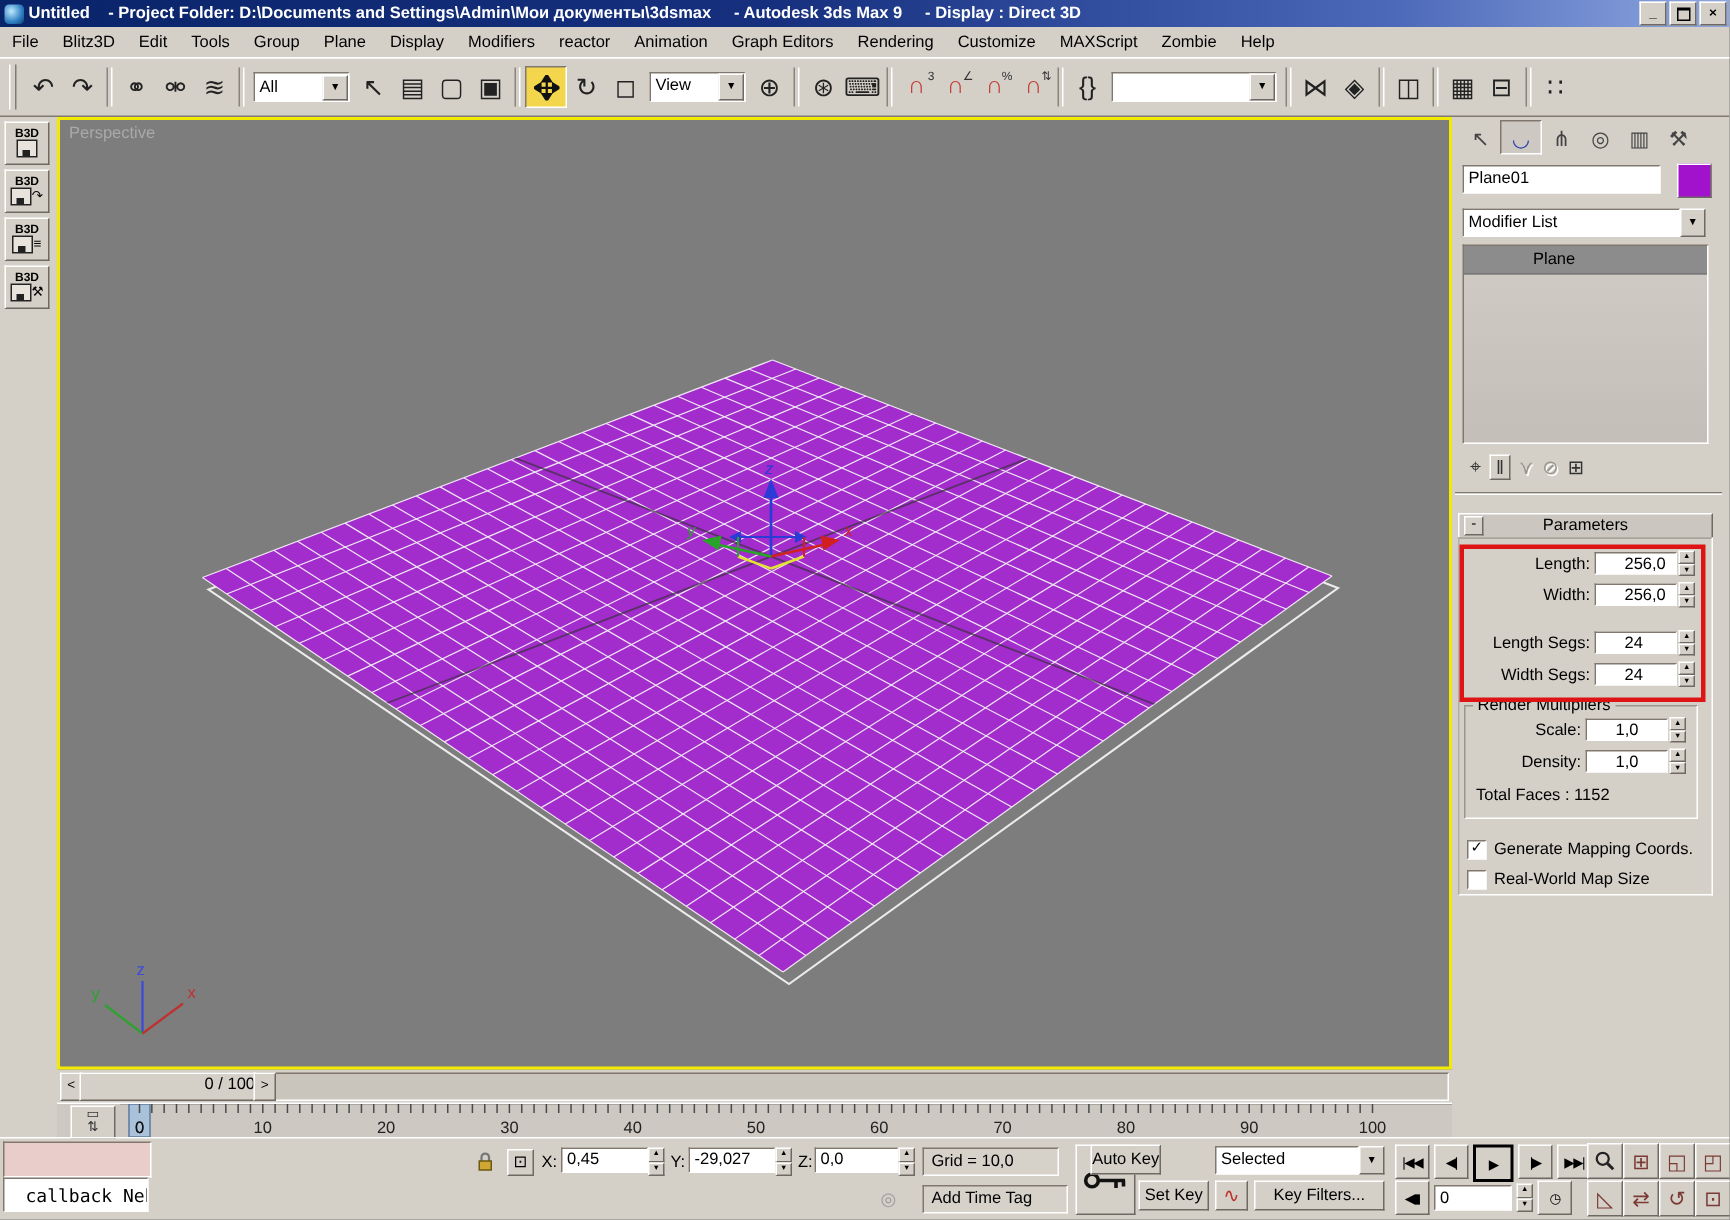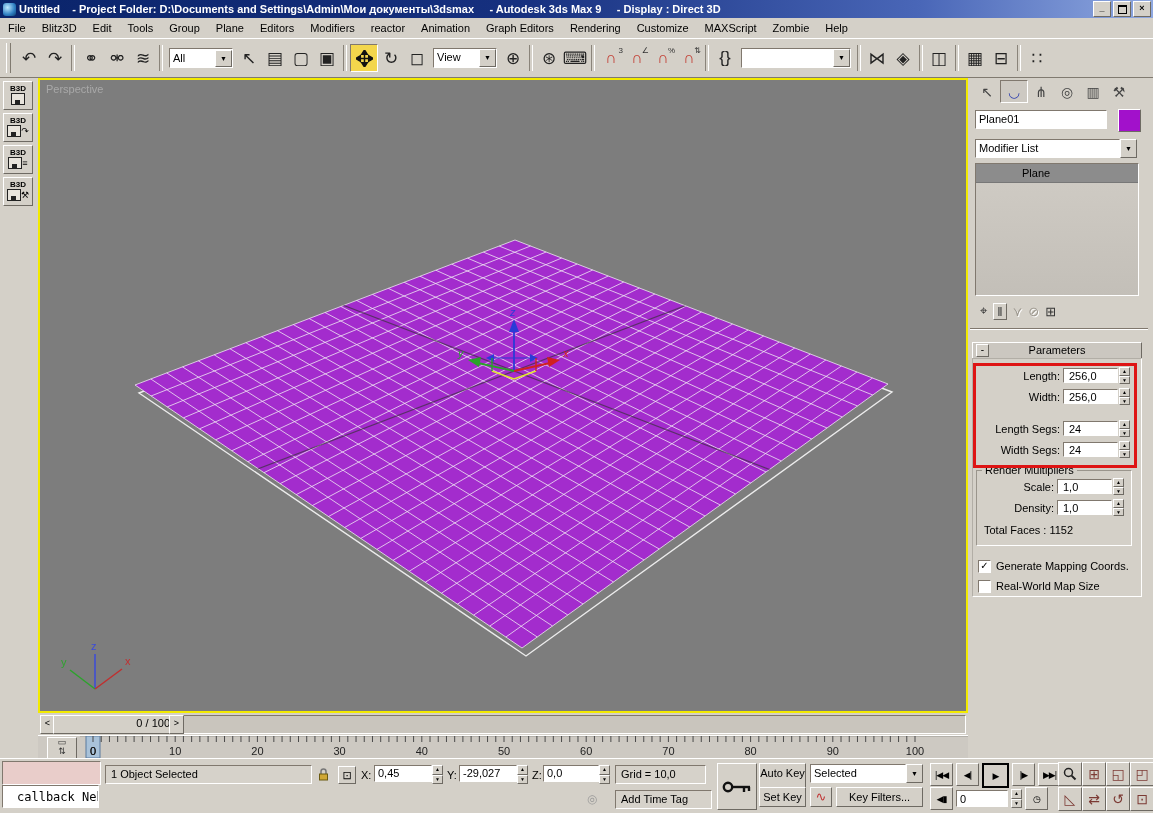--- a/index.html
+++ b/index.html
@@ -76,21 +76,21 @@
   .skb{font-size:13px;color:#333}
   .skb.framed{border:1px solid;border-color:#fff #6e6a63 #6e6a63 #fff;padding:0 3px}
   .skb.disabled{color:#9a958c;text-shadow:1px 1px 0 #fff}
   #panel-groove{left:2px;top:250px;width:178px;height:0;border-top:1px solid #80786e;border-bottom:1px solid #fff}
   #rollout-hdr{left:4px;top:264px;width:168px;height:15px;background:#cbc7c0;text-align:center;line-height:14px}
   #rollout-minus{left:3px;top:1px;width:11px;height:11px;line-height:9px;text-align:center;font-size:10px;background:#d4d0c8}
   #rollout-body{left:4px;top:280px;width:168px;height:237px;border:1px solid;border-color:#b2aea6 #fff #fff #b2aea6}
   #red-rect{left:5px;top:285px;width:158px;height:99px;border:3px solid #de1414;z-index:5}
   .prow{display:flex;align-items:center;justify-content:flex-end;height:21px}
   .plabel{margin-right:3px}
-  .pfield{width:55px;height:15px;background:#fff;border:1px solid;border-color:#80786e #fff #fff #80786e;line-height:14px;padding-left:5px;box-sizing:border-box;overflow:hidden}
+  .pfield{width:55px;height:15px;background:#fff;border:1px solid;border-color:#80786e #fff #fff #80786e;line-height:14px;padding-left:19px;box-sizing:border-box;overflow:hidden}
   .prow .spin{height:17px;margin-left:1px}
   #param-rows{left:10px;top:287px;width:152px}
   #rm-box{left:8px;top:392px;width:154px;height:74px;border:1px solid;border-color:#9a958c #fff #fff #9a958c}
   #rm-legend{left:14px;top:386px;background:#d4d0c8;padding:0 3px}
   #rm-rows{left:6px;top:398px;width:150px}
   #total-faces{left:16px;top:446px}
   #cb-rows{left:10px;top:478px;width:160px}
   .cbrow{display:flex;align-items:center;height:20px;gap:5px}
   .cbox{width:11px;height:11px;background:#fff;border:1px solid;border-color:#80786e #fff #fff #80786e;font-size:10px;line-height:10px;text-align:center;flex:0 0 auto}
   .cblabel{white-space:nowrap}
@@ -106,21 +106,21 @@
   <span class="winbtn raised" style="margin-right:2px">×</span>
 </div>
 
 <div id="menu-bar" class="abs">
     <span class="menu-item">File</span>
     <span class="menu-item">Blitz3D</span>
     <span class="menu-item">Edit</span>
     <span class="menu-item">Tools</span>
     <span class="menu-item">Group</span>
     <span class="menu-item">Plane</span>
-    <span class="menu-item">Editors</span>
+    <span class="menu-item">Display</span>
     <span class="menu-item">Modifiers</span>
     <span class="menu-item">reactor</span>
     <span class="menu-item">Animation</span>
     <span class="menu-item">Graph Editors</span>
     <span class="menu-item">Rendering</span>
     <span class="menu-item">Customize</span>
     <span class="menu-item">MAXScript</span>
     <span class="menu-item">Zombie</span>
     <span class="menu-item">Help</span>
   </div>
@@ -571,21 +571,20 @@
         <span class="cbox"></span>
         <span class="cblabel">Real-World Map Size</span>
       </div>
     </div>
 </div>
 
 <div id="statusbar" class="abs">
   <div id="listener-pink" class="abs sunken" style="background:#e9cdca"></div>
   <div id="listener-white" class="abs sunken" style="background:#fff">callback NebN</div>
 
-  <div class="abs sunken stattext" style="left:105px;top:6px;width:207px;height:19px">1 Object Selected</div>
 
   <span class="abs" style="left:318px;top:8px">
     <svg width="11" height="14">
         <path d="M3 7 V4.5 a2.5 2.5 0 0 1 5 0 V7" fill="none" stroke="#777" stroke-width="1.5"></path>
         <rect x="1.5" y="7" width="8" height="6" fill="#cfa735" stroke="#6b5a10"></rect>
       </svg>
   </span>
   <span class="abs raised sbtn" style="left:338px;top:7px;width:18px;height:18px;line-height:16px">⊡</span>
 
   <span class="abs coordlabel" style="left:361px">X:</span>
@@ -615,21 +614,21 @@
   <div class="abs sunken stattext" style="left:615px;top:31px;width:97px;height:19px">Add Time Tag</div>
 
   <div class="abs raised" style="left:717px;top:4px;width:38px;height:45px;display:flex;align-items:center;justify-content:center">
     <svg width="30" height="16" viewBox="0 0 30 16">
         <circle cx="6" cy="8" r="4.2" fill="none" stroke="#111" stroke-width="2.4"></circle>
         <line x1="10.2" y1="8" x2="28" y2="8" stroke="#111" stroke-width="2.4"></line>
         <line x1="22" y1="8" x2="22" y2="13" stroke="#111" stroke-width="2.4"></line>
         <line x1="27" y1="8" x2="27" y2="12" stroke="#111" stroke-width="2.4"></line>
       </svg>
   </div>
-  <div class="abs raised sbtn" style="left:759px;top:4px;width:47px;height:32px;line-height:19px">Auto Key</div>
+  <div class="abs raised sbtn" style="left:727px;top:4px;width:47px;height:20px;line-height:19px">Auto Key</div>
   <div class="abs raised sbtn" style="left:759px;top:28px;width:47px;height:20px;line-height:19px">Set Key</div>
 
   <div class="abs" style="left:810px;top:5px;width:113px;height:19px;display:flex">
     <span class="well" style="flex:1;line-height:17px;padding-left:3px">Selected</span>
     <span class="raised" style="width:15px;font-size:7px;text-align:center;line-height:17px">▼</span>
   </div>
   <div class="abs raised sbtn" style="left:810px;top:28px;width:22px;height:20px;line-height:18px;color:#c03030;font-size:13px">∿</div>
   <div class="abs raised sbtn" style="left:836px;top:28px;width:87px;height:20px;line-height:19px">Key Filters...</div>
 
   <div id="tc-row1" class="abs" style="left:930px;top:4px;display:flex;gap:3px">

